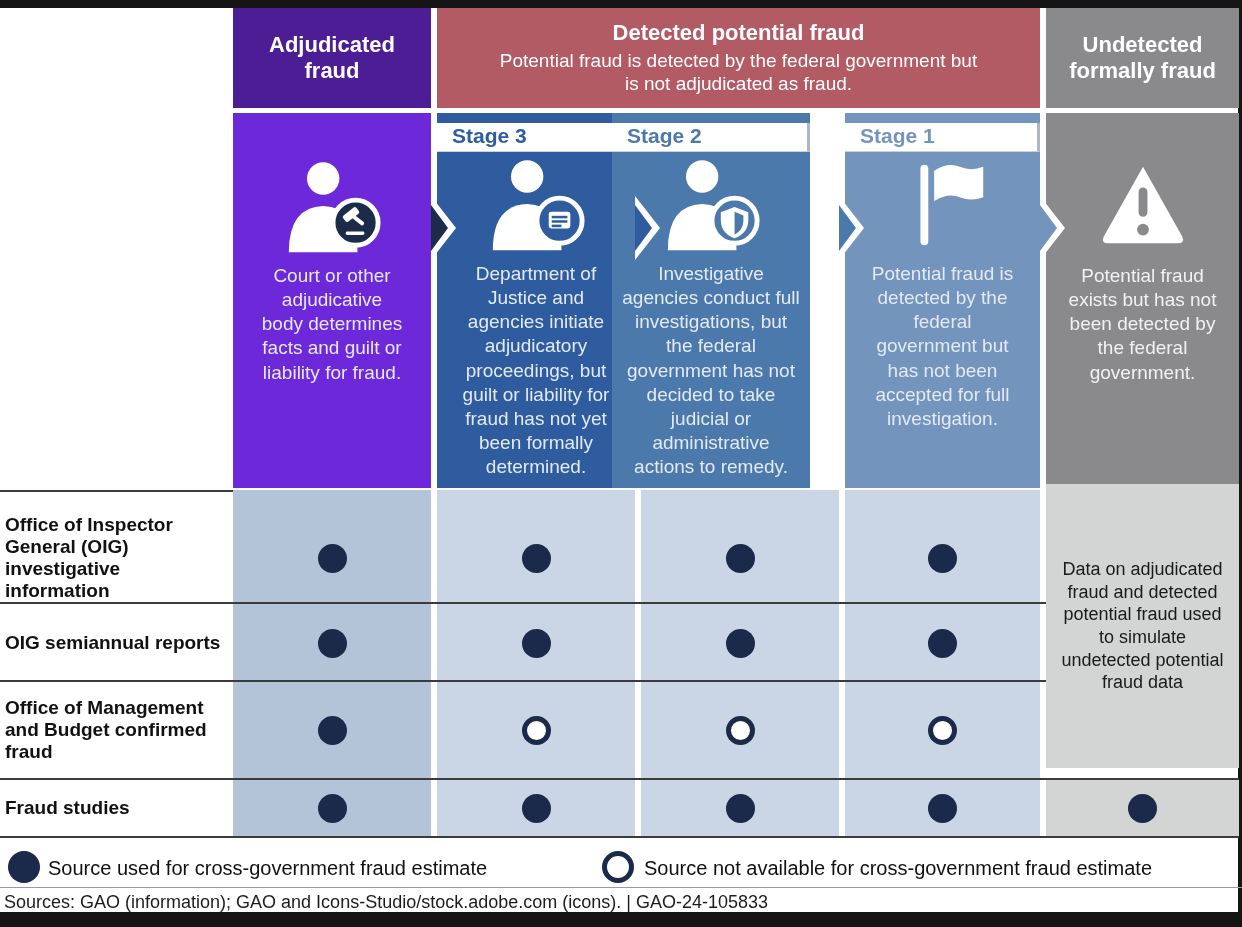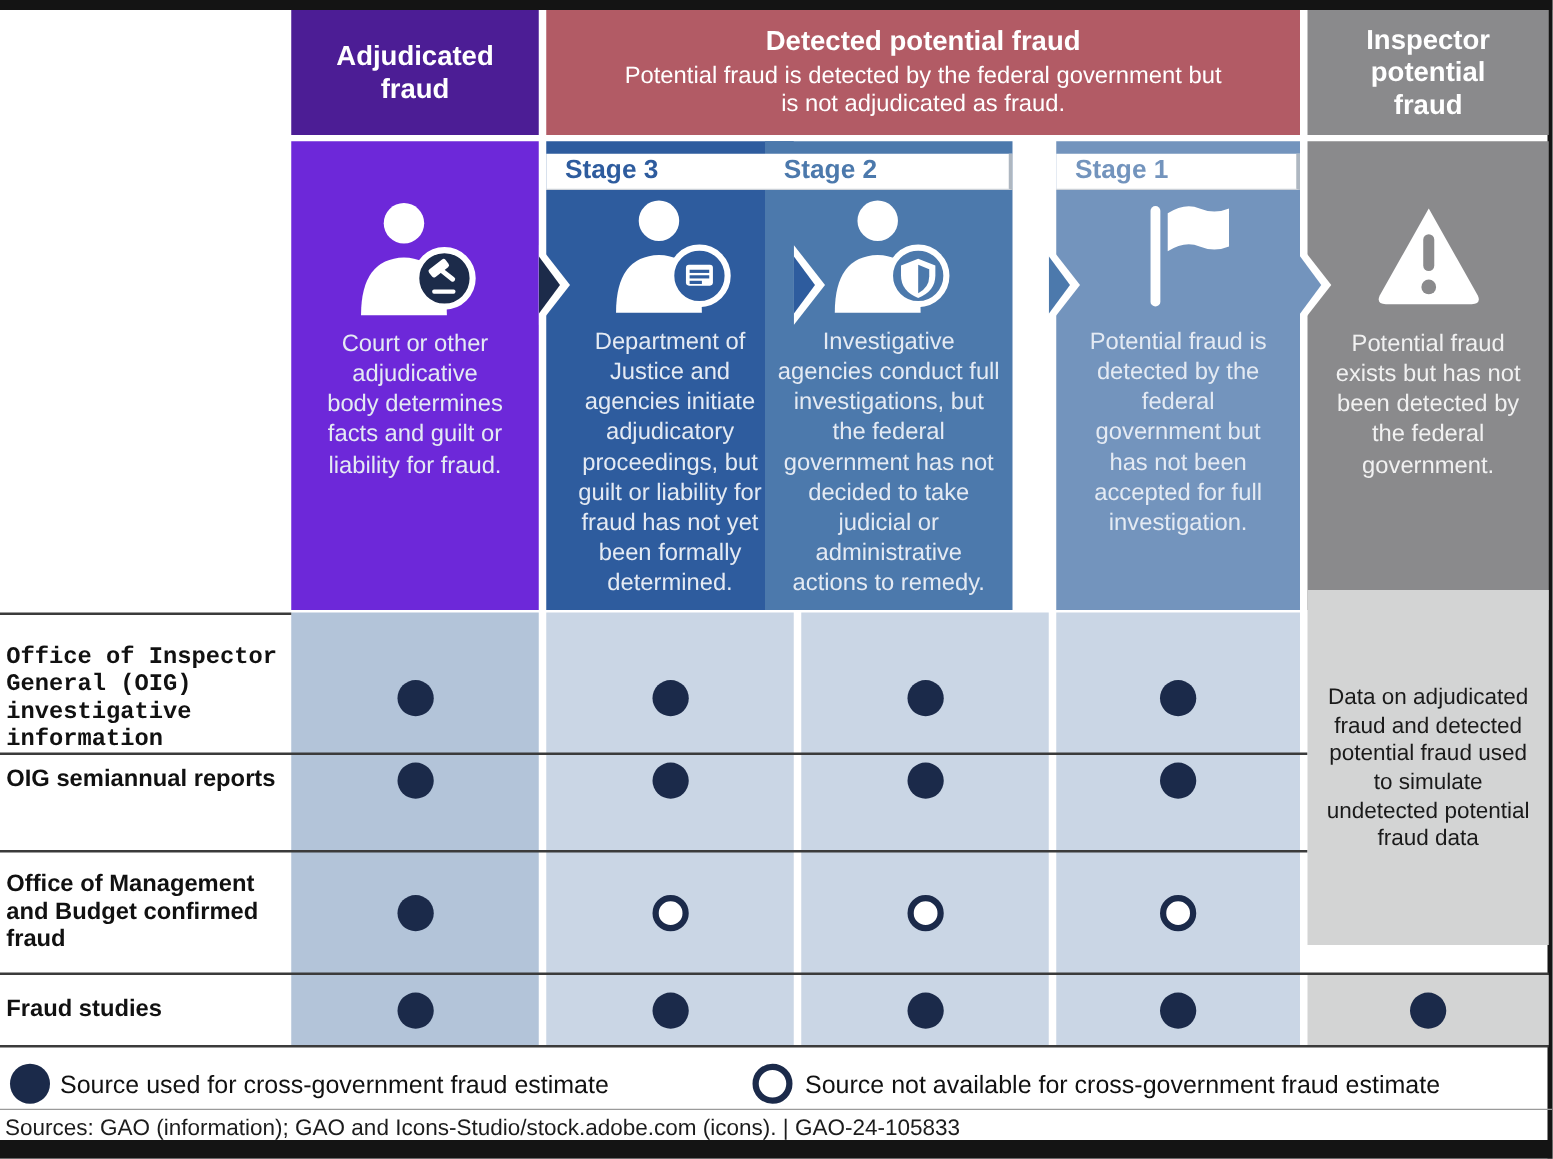--- a/index.html
+++ b/index.html
@@ -44,31 +44,31 @@
   .mbg2{left:437px;width:198px;background:#CAD6E5;}
   .mbg3{left:641px;width:198px;background:#CAD6E5;}
   .mbg4{left:845px;width:195px;background:#CAD6E5;}
   .mbg{top:490px;height:346px;}
   .hline{background:#3b3b3b;height:2px;}
   .mc1{left:233px;width:198px;}
   .mc2{left:437px;width:198px;}
   .mc3{left:641px;width:198px;}
   .mc4{left:845px;width:195px;}
   .mc5{left:1046px;width:193px;}
-  .mr1{top:492px;height:132px;font-family:Liberation Mono, monospace;}
-  .mr2{top:580px;height:88px;}
+  .mr1{top:492px;height:132px;}
+  .mr2{top:599px;height:88px;}
   .mr3{top:682px;height:96px;}
   .mr4{top:780px;height:56px;}
   .cell{display:flex;align-items:center;justify-content:center;}
   .dot{width:29px;height:29px;border-radius:50%;box-sizing:border-box;}
   .cell[data-dot="filled"] .dot{background:#1B2A4A;}
   .cell[data-dot="open"] .dot{background:#fff;border:5px solid #1B2A4A;}
   .rowlabel{left:0;width:233px;display:flex;align-items:center;color:#111;
             font-weight:bold;font-size:19px;line-height:1.16;padding:0 4px 0 5px;box-sizing:border-box;}
-  .graynote{left:1046px;top:472px;width:193px;height:284px;background:#D3D4D4;display:flex;
+  .graynote{left:1046px;top:484px;width:193px;height:284px;background:#D3D4D4;display:flex;
             align-items:center;justify-content:center;text-align:center;color:#1a1a1a;
             font-size:18px;line-height:1.26;padding:0 10px;box-sizing:border-box;}
   .graydotcell{background:#D3D4D4;}
 
   
   .legend-dot{left:8px;top:851px;width:32px;height:32px;border-radius:50%;background:#1B2A4A;}
   .legend-ring{left:602px;top:851px;width:32px;height:32px;border-radius:50%;background:#fff;
                border:5px solid #1B2A4A;box-sizing:border-box;}
   .legend-text{top:857px;font-size:20px;color:#111;}
   .lt1{left:48px;} .lt2{left:644px;}
@@ -86,21 +86,21 @@
 
   <div>
     <div class="abs hdr hdr-adjudicated">
       <div class="hdr-title">Adjudicated fraud</div>
     </div>
     <div class="abs hdr hdr-detected">
       <div class="hdr-title">Detected potential fraud</div>
       <div class="hdr-sub">Potential fraud is detected by the federal government but is not adjudicated as fraud.</div>
     </div>
     <div class="abs hdr hdr-undetected">
-      <div class="hdr-title">Inspector potential fraud</div>
+      <div class="hdr-title">Undetected formally fraud</div>
     </div>
   </div>
 
   <div>
 
     <div class="abs stagecol col-adjudicated">
       <div class="icon-slot">
         <svg width="104" height="92" viewBox="0 0 106 92">
           <circle cx="44" cy="17" r="16.5" fill="#fff"></circle>
           <path d="M9 92 Q9 46 44 45 Q79 46 79 92 Z" fill="#fff"></path>

